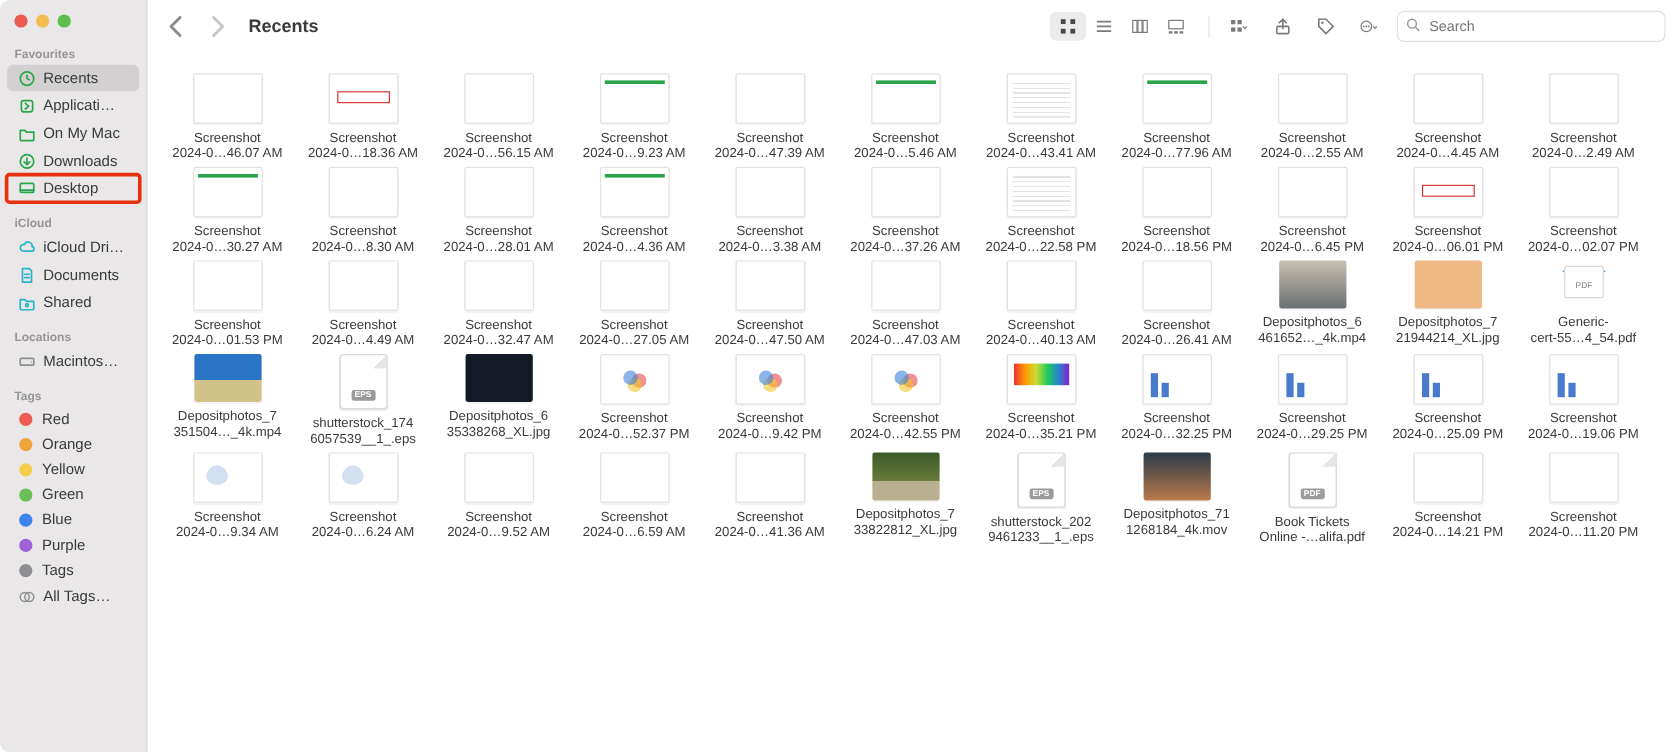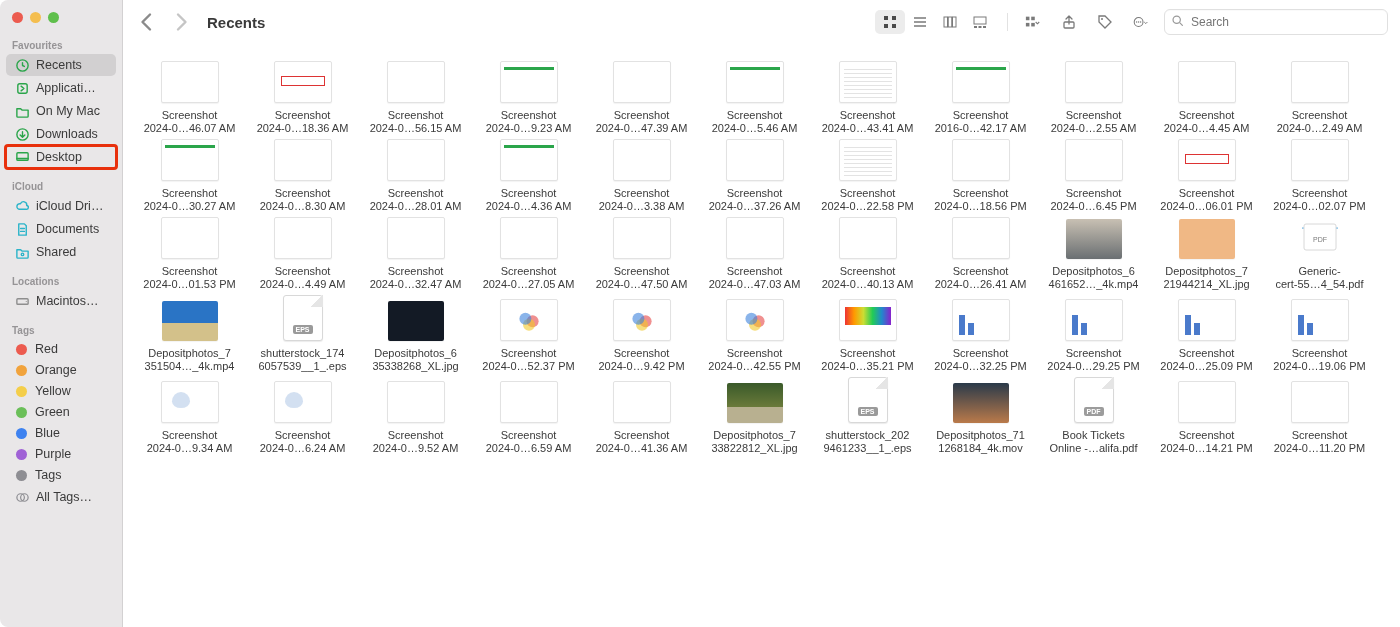--- a/index.html
+++ b/index.html
@@ -25,21 +25,21 @@
   .seg{display:flex;align-items:center;background:transparent;border-radius:6px;}
   .seg .tb-btn{width:30px;height:24px;display:flex;align-items:center;justify-content:center;color:#7a7a7a;}
   .seg .tb-btn.active{background:#ececec;border-radius:5px;color:#4a4a4a;}
   .tb-btn{width:26px;height:26px;display:flex;align-items:center;justify-content:center;color:#7a7a7a;}
   .tb-btn svg{width:16px;height:16px;}
   .search{display:flex;align-items:center;background:#fff;border:1px solid #e0e0e0;border-radius:6px;height:24px;width:210px;padding:0 6px;gap:5px;box-shadow:inset 0 1px 0 rgba(0,0,0,0.02);}
   .search input{border:none;outline:none;font-size:12px;color:#8b5cf6;width:100%;background:transparent;}
   
   .grid{flex:1;overflow:auto;padding:16px 10px 0 10px;}
   .row{display:flex;flex-wrap:nowrap;}
-  .cell{width:113px;display:flex;flex-direction:column;align-items:center;margin-bottom:4px;justify-content:flex-end;}
+  .cell{width:113px;display:flex;flex-direction:column;align-items:center;margin-bottom:4px;}
   .thumb{width:56px;height:40px;background:#fff;border:1px solid #e2e2e2;border-radius:2px;box-shadow:0 1px 1px rgba(0,0,0,0.05);display:flex;align-items:center;justify-content:center;overflow:hidden;position:relative;}
   .thumb.green::before{content:"";position:absolute;left:3px;right:3px;top:5px;height:3px;background:#2aa54a;}
   .thumb.redbox::before{content:"";position:absolute;left:6px;right:6px;top:14px;height:8px;border:1px solid #d33;}
   .thumb.table::before{content:"";position:absolute;inset:4px;background:repeating-linear-gradient(#fff,#fff 3px,#e3e3e3 3px,#e3e3e3 4px);}
   .thumb.beach{background:linear-gradient(#2a74c5 55%,#d3c18a 55%);border:none;}
   .thumb.dark{background:#131a25;border:none;}
   .thumb.orange{background:#f0b885;border:none;}
   .thumb.photo{background:linear-gradient(#c8c0b3,#6a6f72);border:none;}
   .thumb.nat{background:linear-gradient(#3a5a2a,#6a7a3a 60%,#b8b090 60%);border:none;}
   .thumb.sunset{background:linear-gradient(#2a3a4a,#ba7a4a);border:none;}
@@ -341,21 +341,21 @@
             <div class="thumb table"></div>
             <div class="fname">
               <span class="l">Screenshot</span>
               <span class="l">2024-0…43.41 AM</span>
             </div>
           </div>
           <div class="cell">
             <div class="thumb green"></div>
             <div class="fname">
               <span class="l">Screenshot</span>
-              <span class="l">2016-0…42.17 AM</span>
+              <span class="l">2024-0…77.96 AM</span>
             </div>
           </div>
           <div class="cell">
             <div class="thumb plain"></div>
             <div class="fname">
               <span class="l">Screenshot</span>
               <span class="l">2024-0…2.55 AM</span>
             </div>
           </div>
           <div class="cell">

